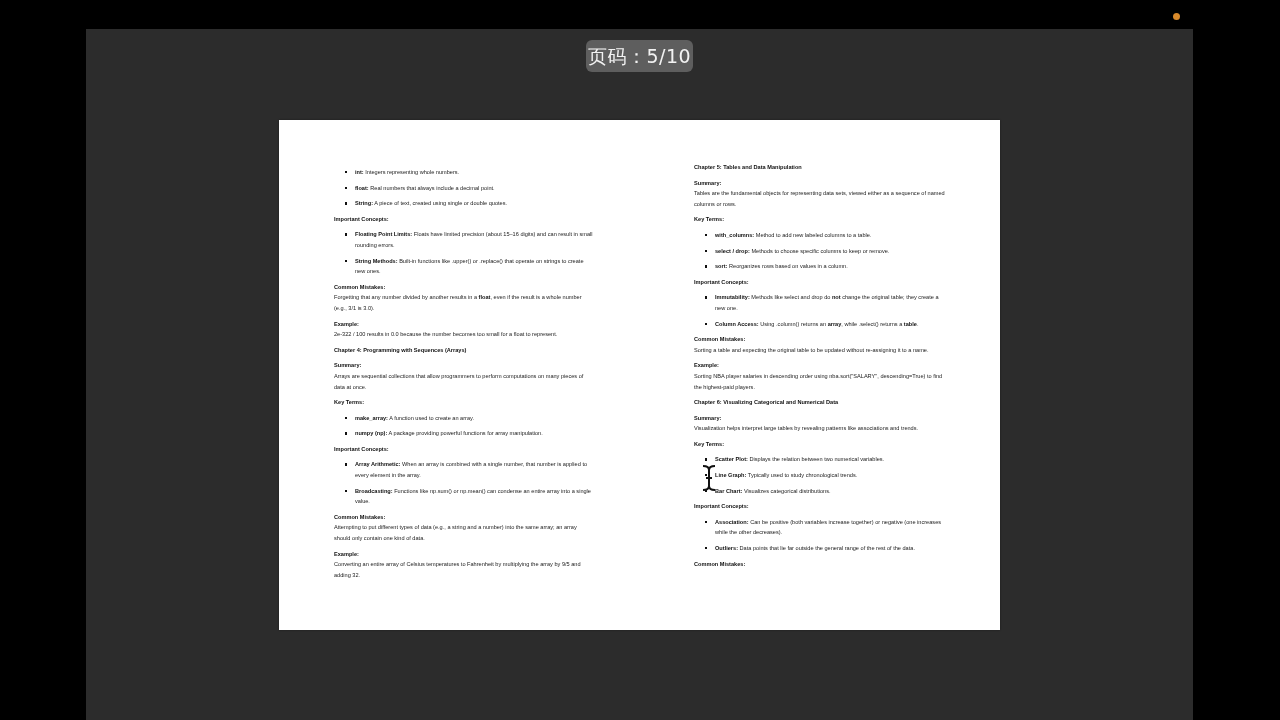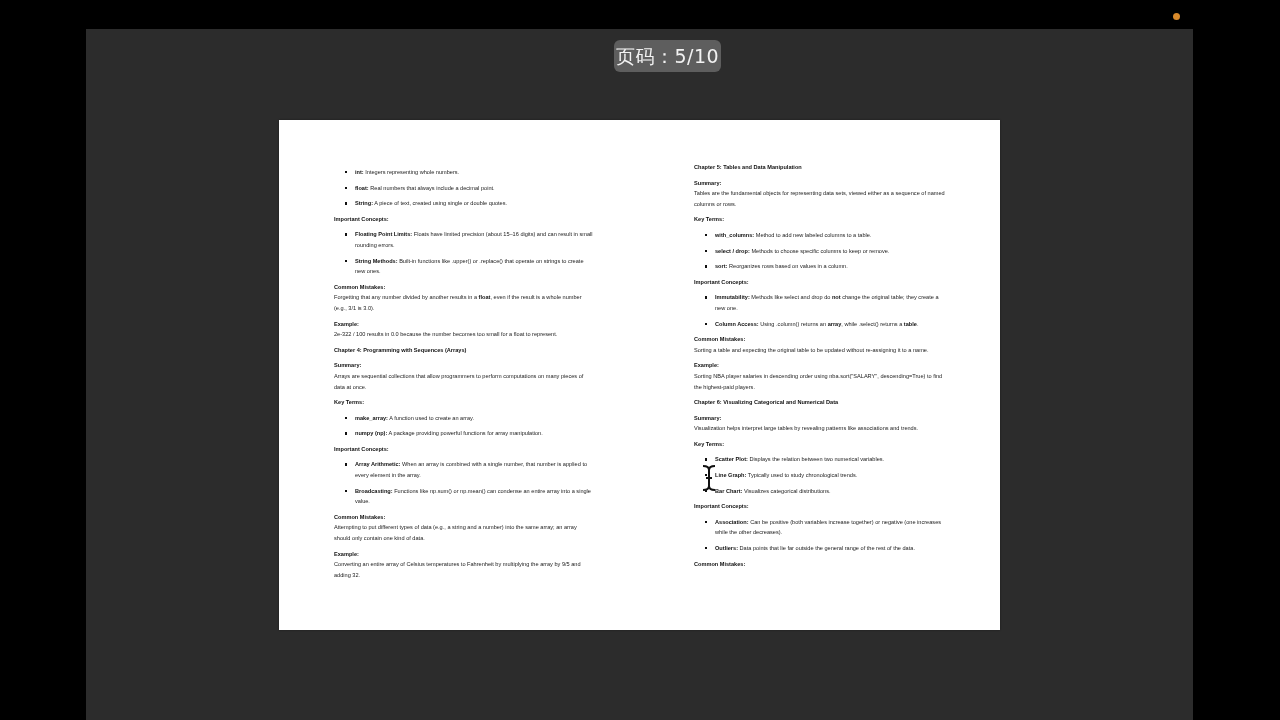--- a/index.html
+++ b/index.html
@@ -1,19 +1,19 @@
 <!DOCTYPE html>
 <html><head>
 <meta charset="utf-8">
 <style>
   html, body { margin:0; padding:0; }
   body { width:1280px; height:720px; background:#000; position:relative; overflow:hidden;
          font-family:"Liberation Sans", "DejaVu Sans", sans-serif; }
   .frame { position:absolute; left:86px; top:29px; width:1107px; height:691px; background:#2c2c2c; }
-  .page-indicator { position:absolute; left:614px; top:40px; width:107px; height:32px; background:#5e5e5e;
+  .page-indicator { position:absolute; left:586px; top:40px; width:107px; height:32px; background:#5e5e5e;
          border-radius:6px; color:#f2f2f2; font-size:19px; line-height:32px; text-align:center;
          font-family:"DejaVu Sans", sans-serif; letter-spacing:0.5px; }
   .rec-dot { position:absolute; left:1173px; top:13px; width:7px; height:7px; border-radius:50%; background:#d98a2b; }
   .paper { position:absolute; left:279px; top:120px; width:721px; height:510px; background:#fff;
            box-shadow:0 0 2px rgba(0,0,0,0.4); }
   .col { position:absolute; top:42px; width:260px; font-size:5.6px; color:#222; line-height:10.6px; }
   .col.left { left:55px; }
   .col.right { left:415px; }
   .h { font-weight:bold; color:#111; margin-top:5px; }
   .p { margin:0; }

